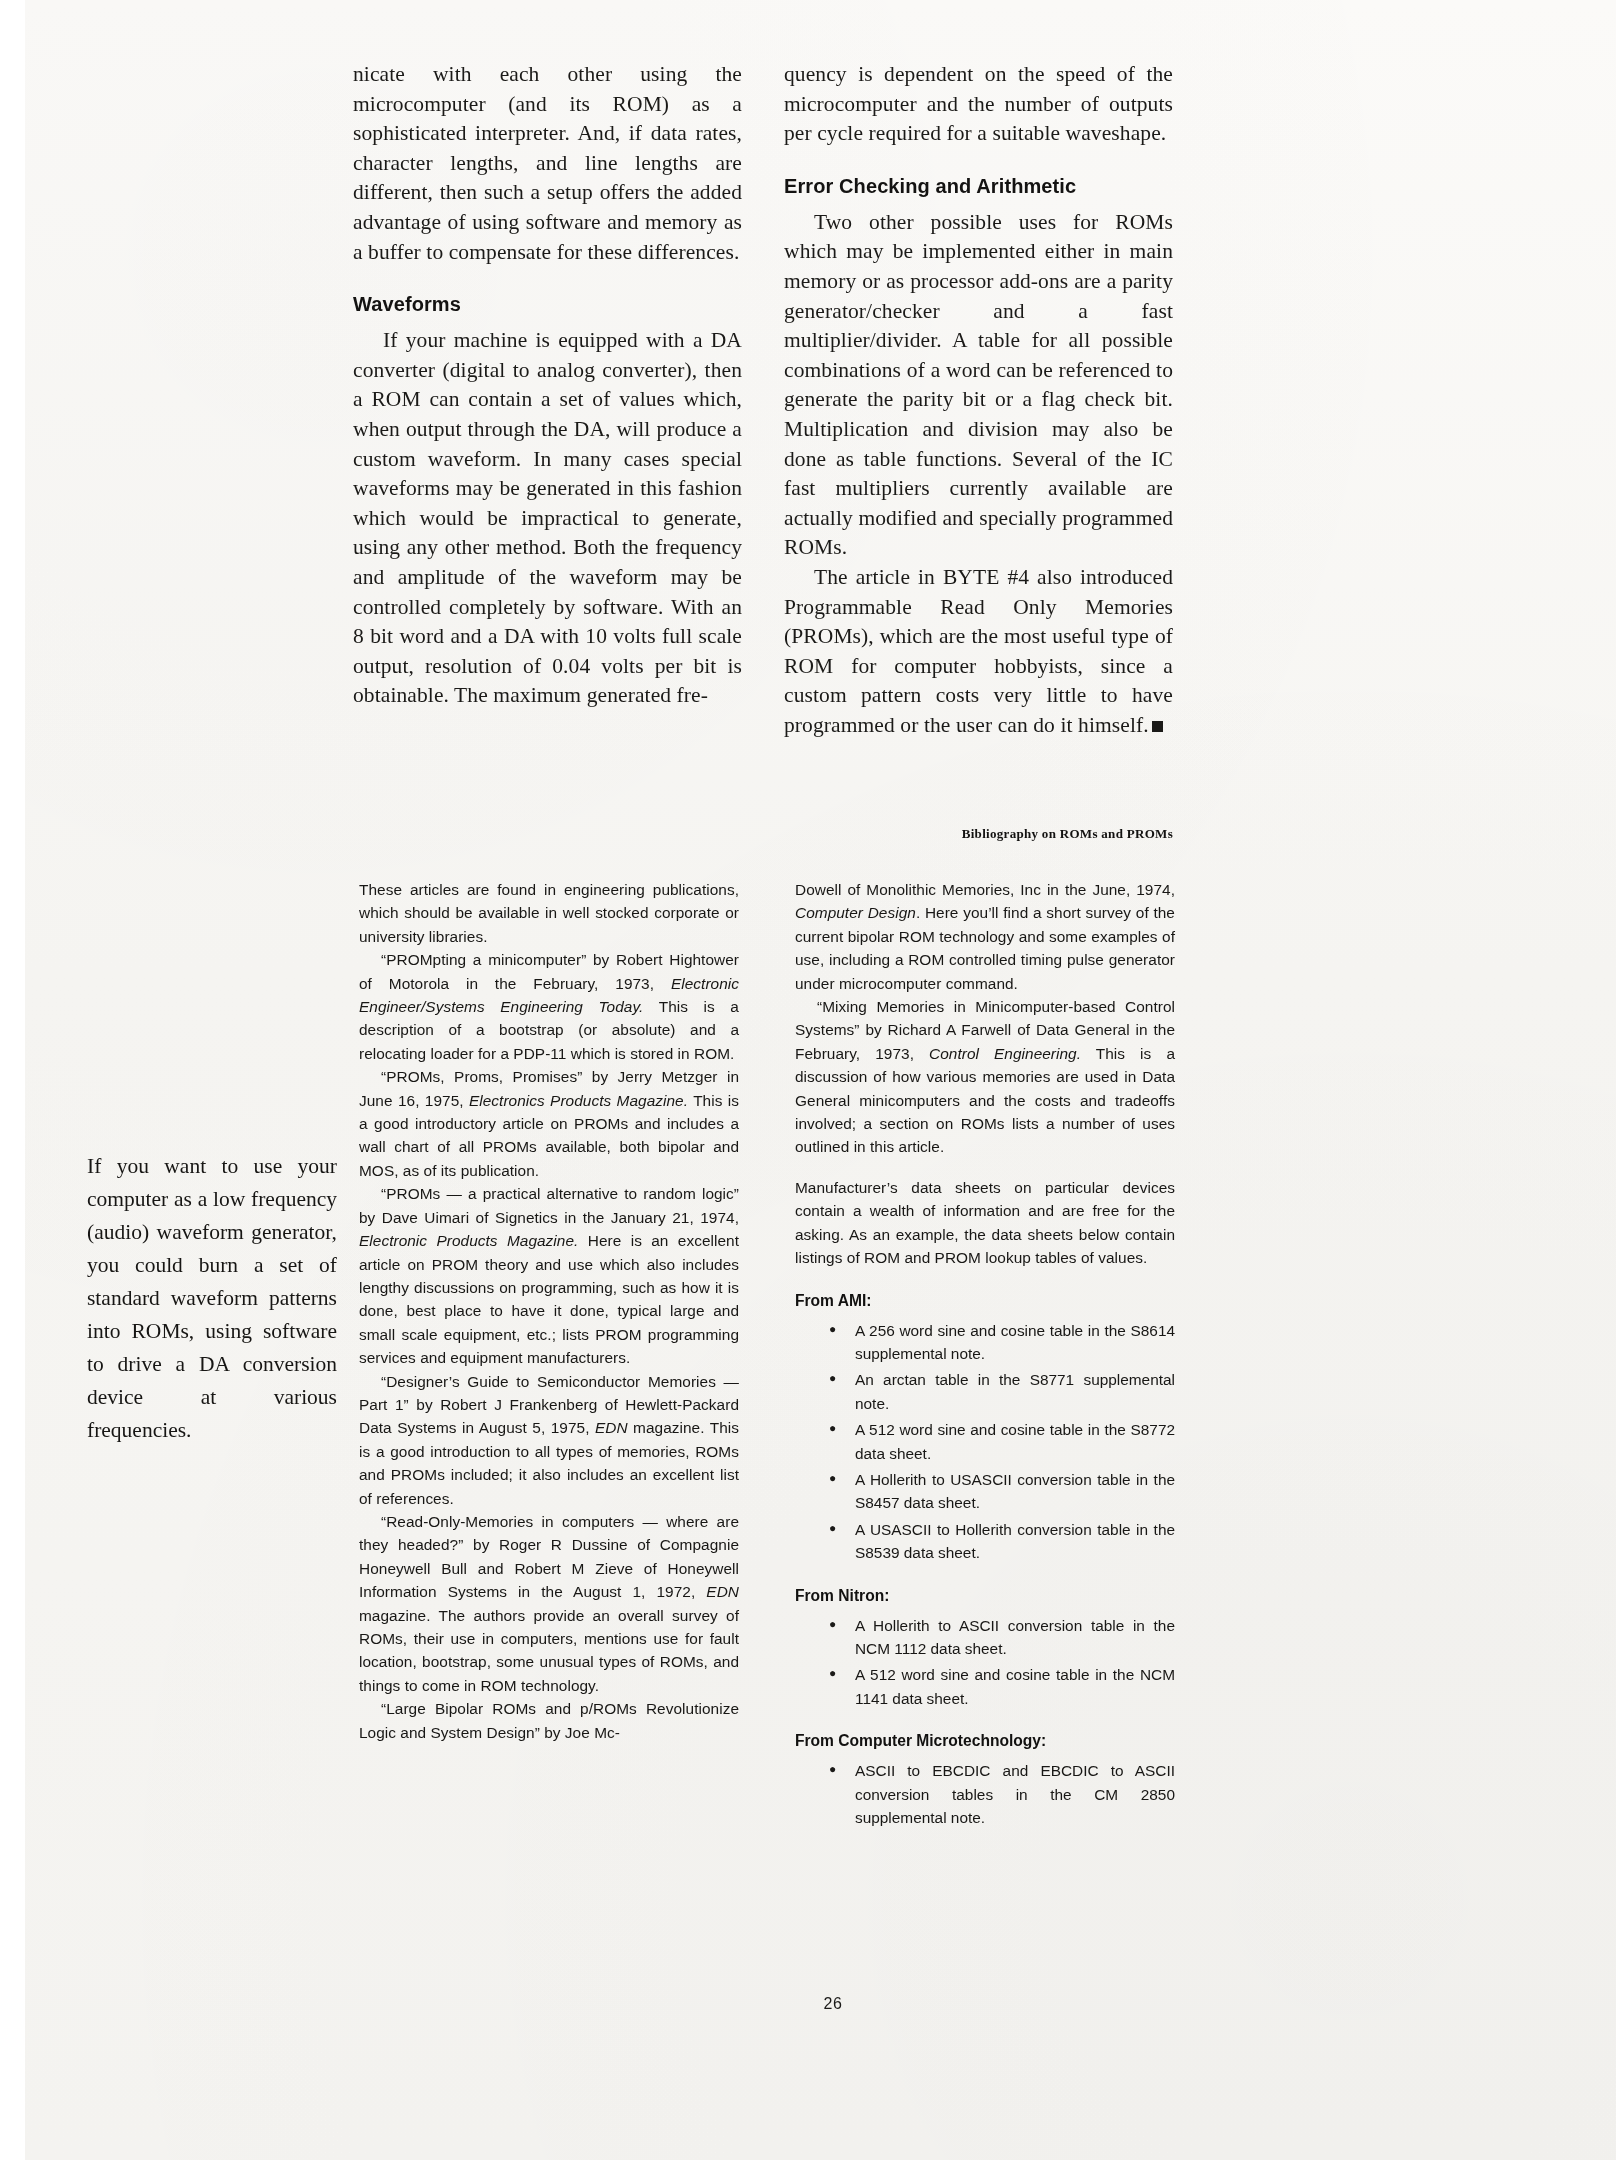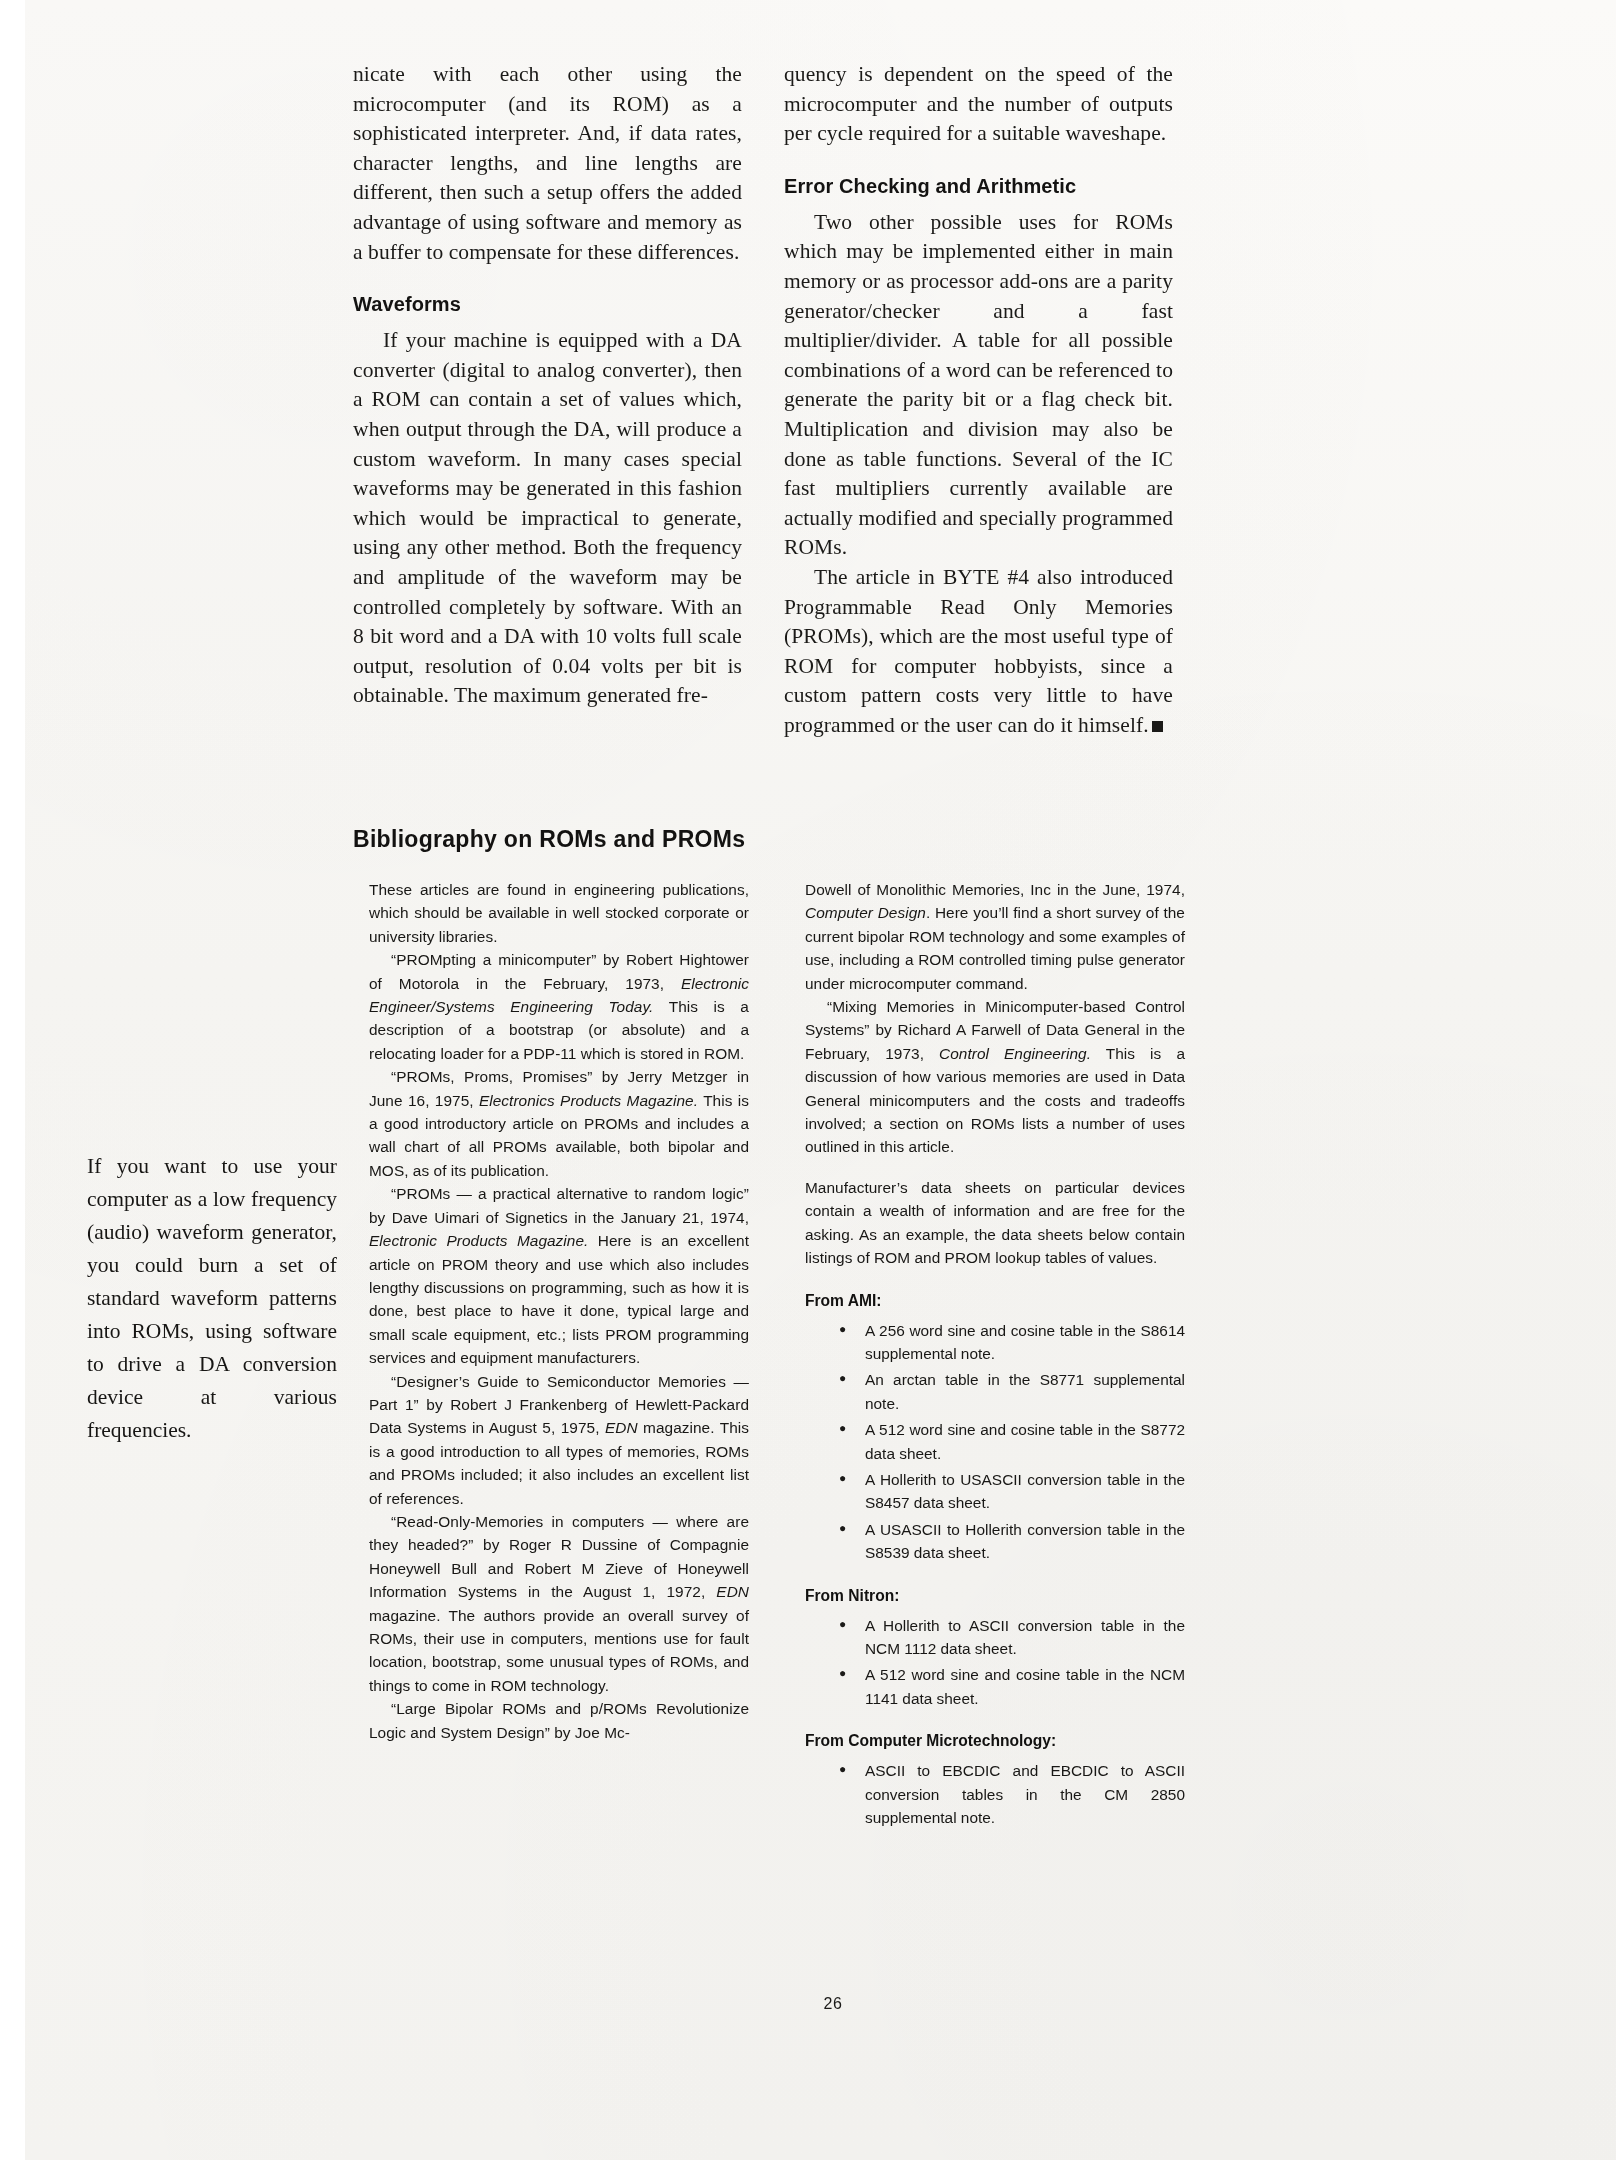--- a/index.html
+++ b/index.html
@@ -81,30 +81,30 @@
     text-align: justify;
     color: #171614;
   }
 
   
   .biblio-title {
     position: absolute;
     left: 328px;
     top: 826px;
     width: 820px;
-    text-align: left;
-    font-family: Liberation Sans, sans-serif;
+    text-align: right;
+    font-family: Liberation Serif, serif;
     font-weight: bold;
-    font-size: 23px;
+    font-size: 13px;
     letter-spacing: 0.3px;
     color: #131211;
   }
   .biblio {
     position: absolute;
-    left: 344px;
+    left: 334px;
     top: 878px;
     width: 816px;
     display: flex;
     gap: 56px;
     font-family: "Liberation Sans", sans-serif;
   }
   .bib-col { width: 389px; }
   .bib-col p {
     margin: 0;
     font-size: 15.4px;

